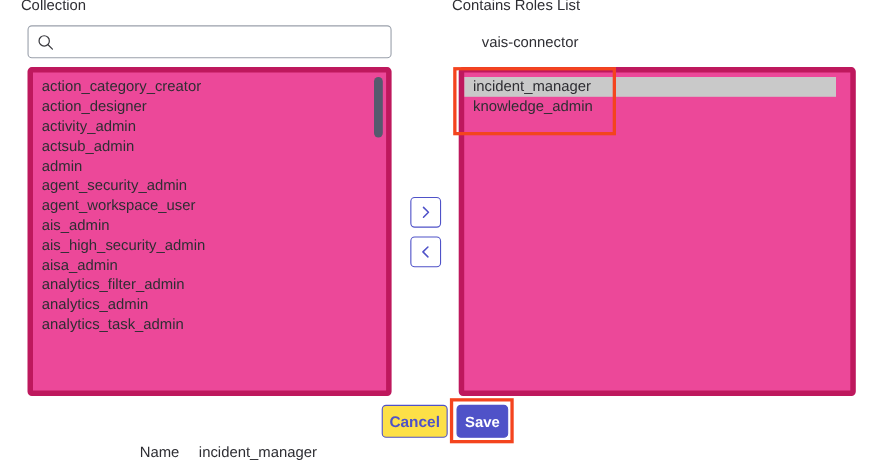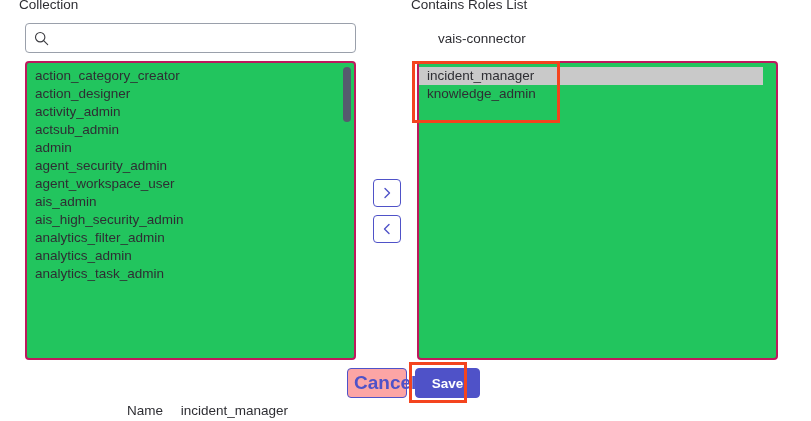--- a/index.html
+++ b/index.html
@@ -45,22 +45,22 @@
     font-family: "Liberation Sans", sans-serif;
     font-size: 13.5px;
     color: #2e2e33;
     background: transparent;
     margin-left: 6px;
   }
 
   
   .listbox {
     position: absolute;
-    background: #22c55e;
-    border: 2px solid #be185d;
+    background: #ec4899;
+    border: 5px solid #be185d;
     border-radius: 4px;
     box-sizing: border-box;
     overflow: hidden;
   }
   #list-collection { left: 25px; top: 61px; width: 331px; height: 299px; }
   #list-contains   { left: 417px; top: 61px; width: 361px; height: 299px; }
 
   .list-inner {
     position: absolute;
     left: 0; top: 4px; right: 0; bottom: 0;
@@ -106,32 +106,32 @@
   #btn-move-left  { left: 373px; top: 215px; }
   .xfer-btn svg { display: block; }
 
   
   #btn-cancel {
     position: absolute;
     left: 347px; top: 368px;
     width: 60px; height: 30px;
     border: 1px solid #4f52c8;
     border-radius: 4px;
-    background: #fca5a5;
+    background: #fde047;
     color: #4f52c8;
     font-family: "Liberation Sans", sans-serif;
-    font-size: 19px;
+    font-size: 14px;
     font-weight: bold;
     cursor: pointer;
     box-sizing: border-box;
   }
   #btn-save {
     position: absolute;
     left: 415px; top: 368px;
-    width: 65px; height: 30px;
+    width: 47px; height: 30px;
     border: 1px solid #4f52c8;
     border-radius: 4px;
     background: #4f52c8;
     color: #ffffff;
     font-family: "Liberation Sans", sans-serif;
     font-size: 13.5px;
     font-weight: bold;
     cursor: pointer;
     box-sizing: border-box;
   }
@@ -182,20 +182,21 @@
   <div class="list-inner" id="collection-items">
       <div class="list-item">action_category_creator</div>
       <div class="list-item">action_designer</div>
       <div class="list-item">activity_admin</div>
       <div class="list-item">actsub_admin</div>
       <div class="list-item">admin</div>
       <div class="list-item">agent_security_admin</div>
       <div class="list-item">agent_workspace_user</div>
       <div class="list-item">ais_admin</div>
       <div class="list-item">ais_high_security_admin</div>
+      <div class="list-item">aisa_admin</div>
       <div class="list-item">analytics_filter_admin</div>
       <div class="list-item">analytics_admin</div>
       <div class="list-item">analytics_task_admin</div>
     </div>
   <div id="collection-scrollbar"></div>
 </div>
 
 <button class="xfer-btn" id="btn-move-right">
   <span>
     <svg width="14" height="14" viewBox="0 0 14 14">

